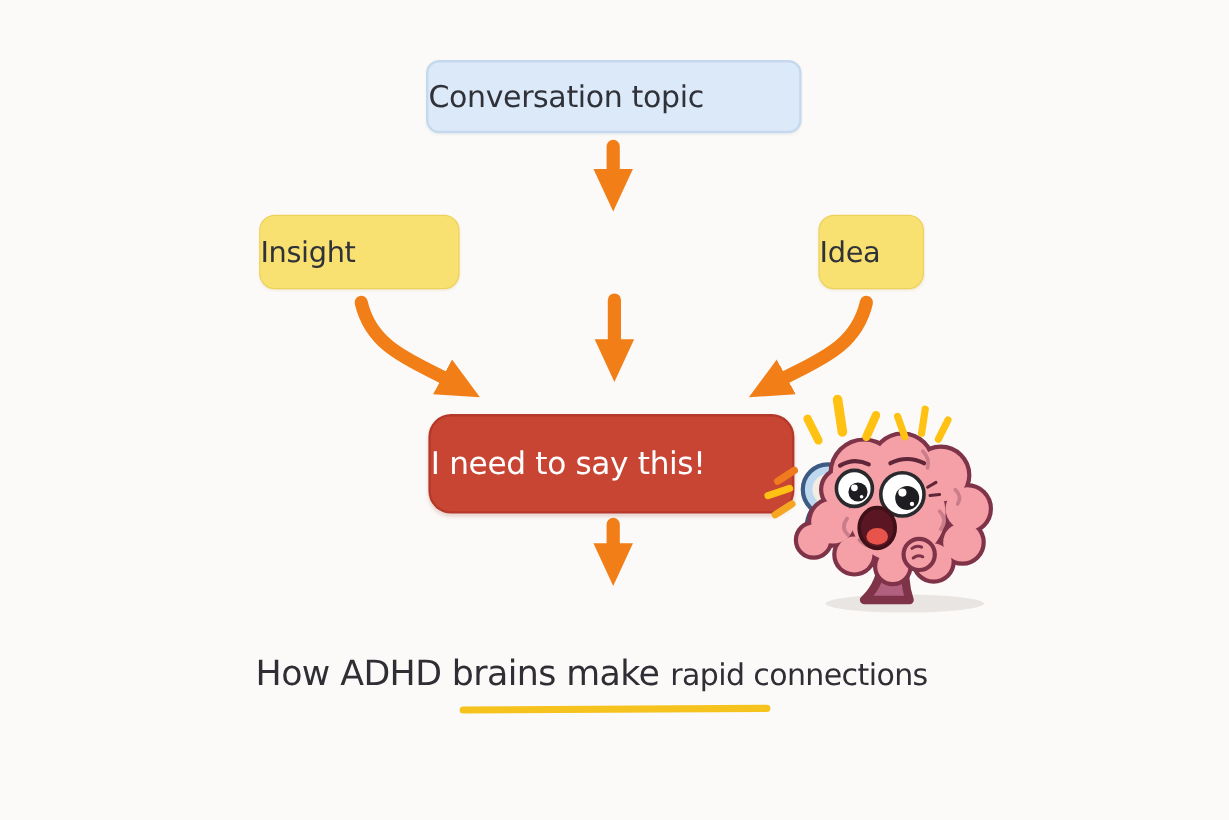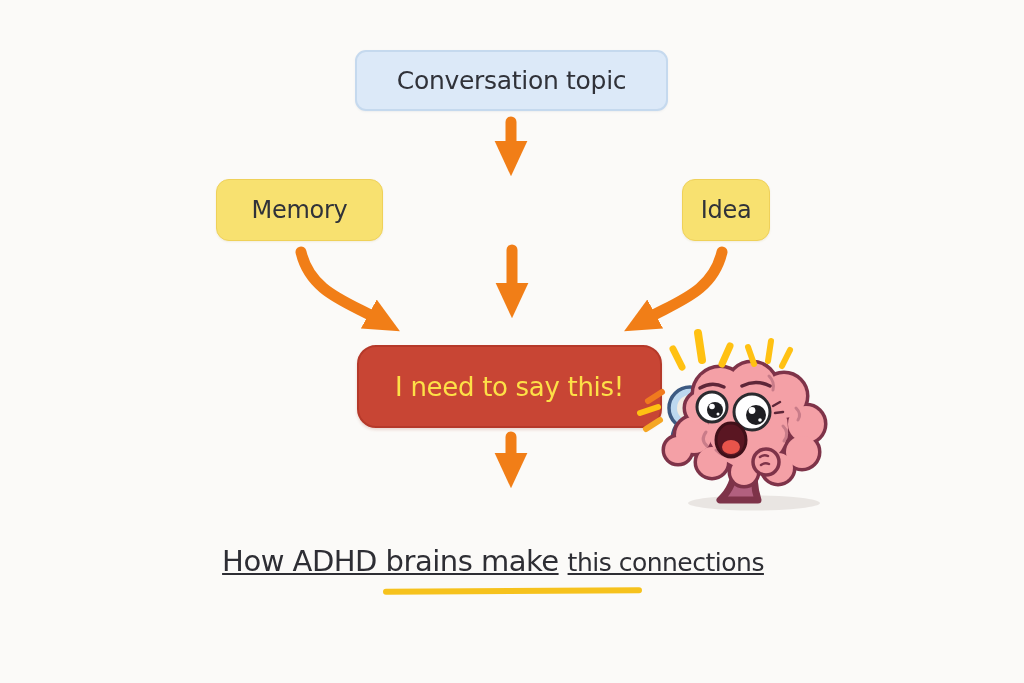--- a/index.html
+++ b/index.html
@@ -8,21 +8,21 @@
     background:#FBFAF8;
   }
   .canvas{
     position:relative;
     width:1024px;height:683px;
     background:#FBFAF8;
     overflow:hidden;
   }
   .node{
     position:absolute;
-    display:flex;align-items:center;justify-content:center;
+    display:flex;align-items:center;justify-content:flex-start;
     box-sizing:border-box;
     color:#303239;
     font-size:24px;
     letter-spacing:-0.3px;
     white-space:nowrap;
   }
   .node-topic{
     left:355px;top:50px;width:313px;height:61px;
     background:#DCE9F8;border:2px solid #C5D9EE;border-radius:11px;
     font-size:25px;
@@ -32,52 +32,51 @@
     background:#F8E170;border:1px solid #EFD159;border-radius:13px;
     top:179px;height:62px;
     box-shadow:0 1px 2px rgba(170,150,60,0.12);
   }
   .node-memory{left:216px;width:167px;}
   .node-question{left:400px;width:267px;}
   .node-idea{left:682px;width:88px;}
   .node-say{
     left:357px;top:345px;width:305px;height:83px;
     background:#C84534;border:2px solid #B5392A;border-radius:19px;
-    color:#fde047;font-size:26px;
+    color:#ffffff;font-size:26px;
     box-shadow:0 2px 3px rgba(160,60,40,0.18);
   }
   .arrows,.brain{
     position:absolute;pointer-events:none;
   }
   .arrows{left:0;top:0;}
   .brain{left:618px;top:320px;}
   .caption{
     position:absolute;left:0;top:544px;width:986px;
     display:flex;align-items:baseline;justify-content:center;gap:9px;
     color:#2E2E34;
-    text-decoration:underline;
   }
   .caption-main{font-size:29px;letter-spacing:-0.5px;}
   .caption-sub{font-size:25px;letter-spacing:-0.5px;}
   .underline{
     position:absolute;left:383px;top:588px;width:259px;height:6px;
     background:#F6C21D;border-radius:3px;
     transform:rotate(-0.3deg);
   }
 </style>
 </head>
 <body>
 
 <div class="canvas">
 
   <div class="node node-topic">
     <span>Conversation topic</span>
   </div>
   <div class="node node-branch node-memory">
-    <span>Memory</span>
+    <span>Insight</span>
   </div>
   <div class="node node-branch node-idea">
     <span>Idea</span>
   </div>
   <div class="node node-say">
     <span>I need to say this!</span>
   </div>
 
   <svg class="arrows" width="1024" height="683" viewBox="0 0 1024 683">
     <defs>
@@ -185,17 +184,17 @@
 
     <g stroke-linecap="round">
       <path d="M44,72 L30,81" stroke="#F07A1E" stroke-width="6"></path>
       <path d="M40,87 L22,93" stroke="#FFC112" stroke-width="6"></path>
       <path d="M42,100 L28,109" stroke="#F5A623" stroke-width="6"></path>
     </g>
   </svg>
 
   <div class="caption">
     <span class="caption-main">How ADHD brains make</span>
-    <span class="caption-sub">this connections</span>
+    <span class="caption-sub">rapid connections</span>
   </div>
   <div class="underline"></div>
 
 </div>
 
 </body></html>

